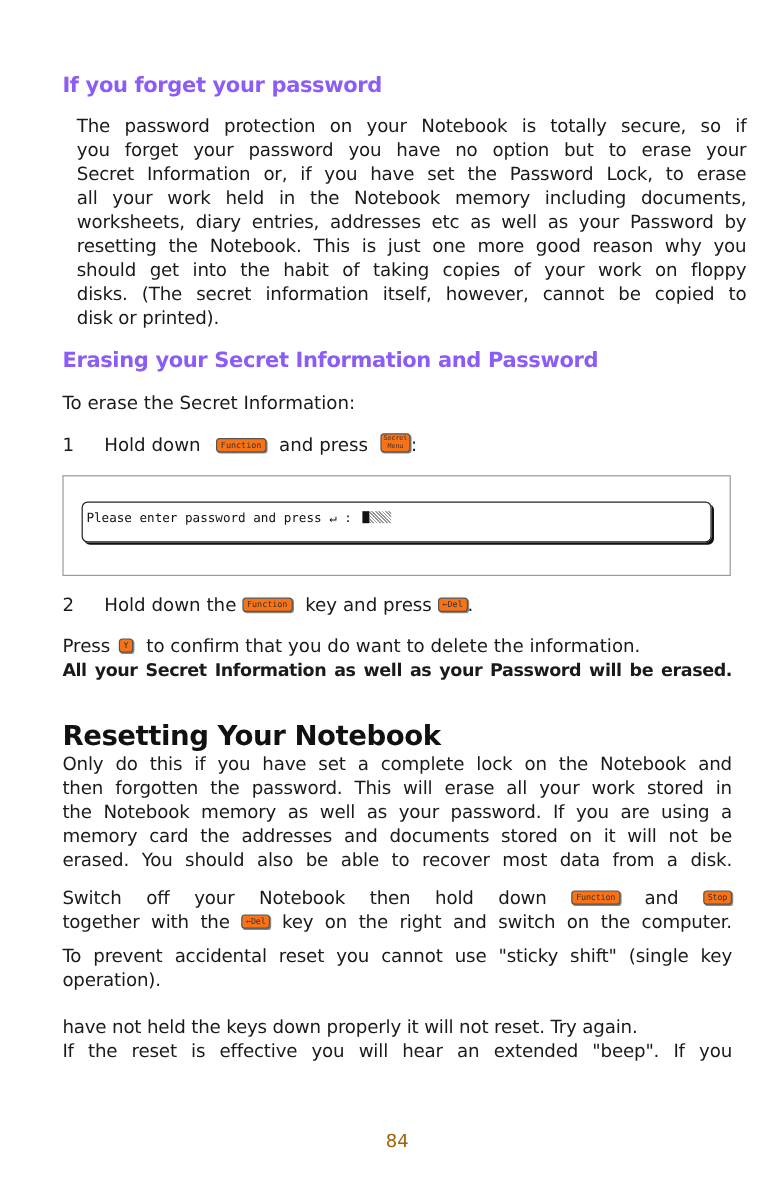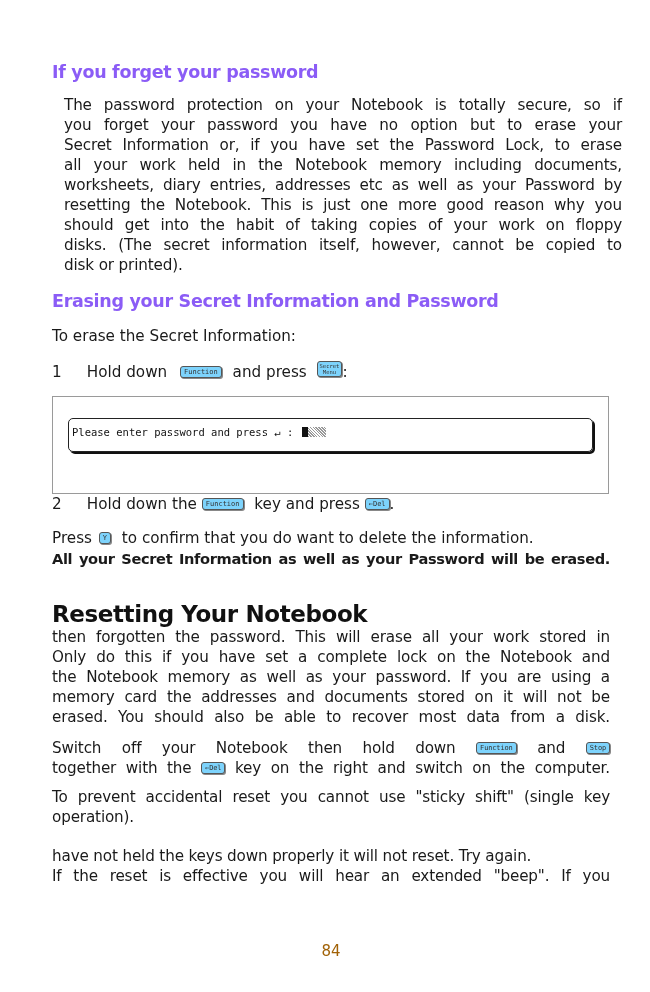--- a/index.html
+++ b/index.html
@@ -21,27 +21,27 @@
       line-height: 20px; text-align: justify; letter-spacing: -0.15px;
     }
     .para.bold { font-weight: bold; font-size: 14.6px; letter-spacing: -0.35px; }
     .line { display: block; text-align: justify; text-align-last: justify; white-space: nowrap; }
     .line.last { text-align-last: left; }
     .step { position: absolute; left: 0; font-size: 15.2px; white-space: nowrap; }
     .step .num { display: inline-block; width: 30px; }
     .key {
       display: inline-block; border: 1px solid #555; border-radius: 3px;
       font-family: "DejaVu Sans Mono", monospace; font-size: 7px; line-height: 8px;
-      padding: 1px 3px; vertical-align: 3px; color: #333; background: #7dd3fc;
+      padding: 1px 3px; vertical-align: 3px; color: #333; background: #f97316;
       box-shadow: 1px 1px 0 #888; text-align: center;
     }
     .key.two { line-height: 6px; font-size: 5.5px; padding: 1px 2px; }
     .key.two span { display: block; }
     .screen-outer {
-      position: absolute; left: 0; top: 396px; width: 557px; height: 98px;
+      position: absolute; left: 0; top: 396px; width: 557px; height: 84px;
       border: 1px solid #9a9a9a; box-sizing: border-box;
     }
     .screen-inner {
       position: absolute; left: 15px; top: 21px; width: 525px; height: 34px;
       border: 1px solid #222; border-radius: 5px; box-sizing: border-box;
       box-shadow: 2px 2px 0 #111;
       font-family: "DejaVu Sans Mono", monospace; font-size: 10.5px;
       padding: 7px 0 0 3px; color: #111; white-space: nowrap;
     }
     .cursor {
@@ -112,22 +112,22 @@
     <span>to confirm that you do want to delete the information.</span>
   </div>
 
   <div class="para bold" style="top:549px;">
     <span class="line">All your Secret Information as well as your Password will be erased.</span>
   </div>
 
   <div class="h1" style="top:601px;">Resetting Your Notebook</div>
 
   <div class="para" style="top:627px;">
+    <span class="line">Only do this if you have set a complete lock on the Notebook and</span>
     <span class="line">then forgotten the password. This will erase all your work stored in</span>
-    <span class="line">Only do this if you have set a complete lock on the Notebook and</span>
     <span class="line">the Notebook memory as well as your password. If you are using a</span>
     <span class="line">memory card the addresses and documents stored on it will not be</span>
     <span class="line">erased. You should also be able to recover most data from a disk.</span>
   </div>
 
   <div class="para" style="top:738px;">
     <span class="line">
       <span>Switch off your Notebook then hold down</span>
       <span class="key">Function</span>
       <span>and</span>

